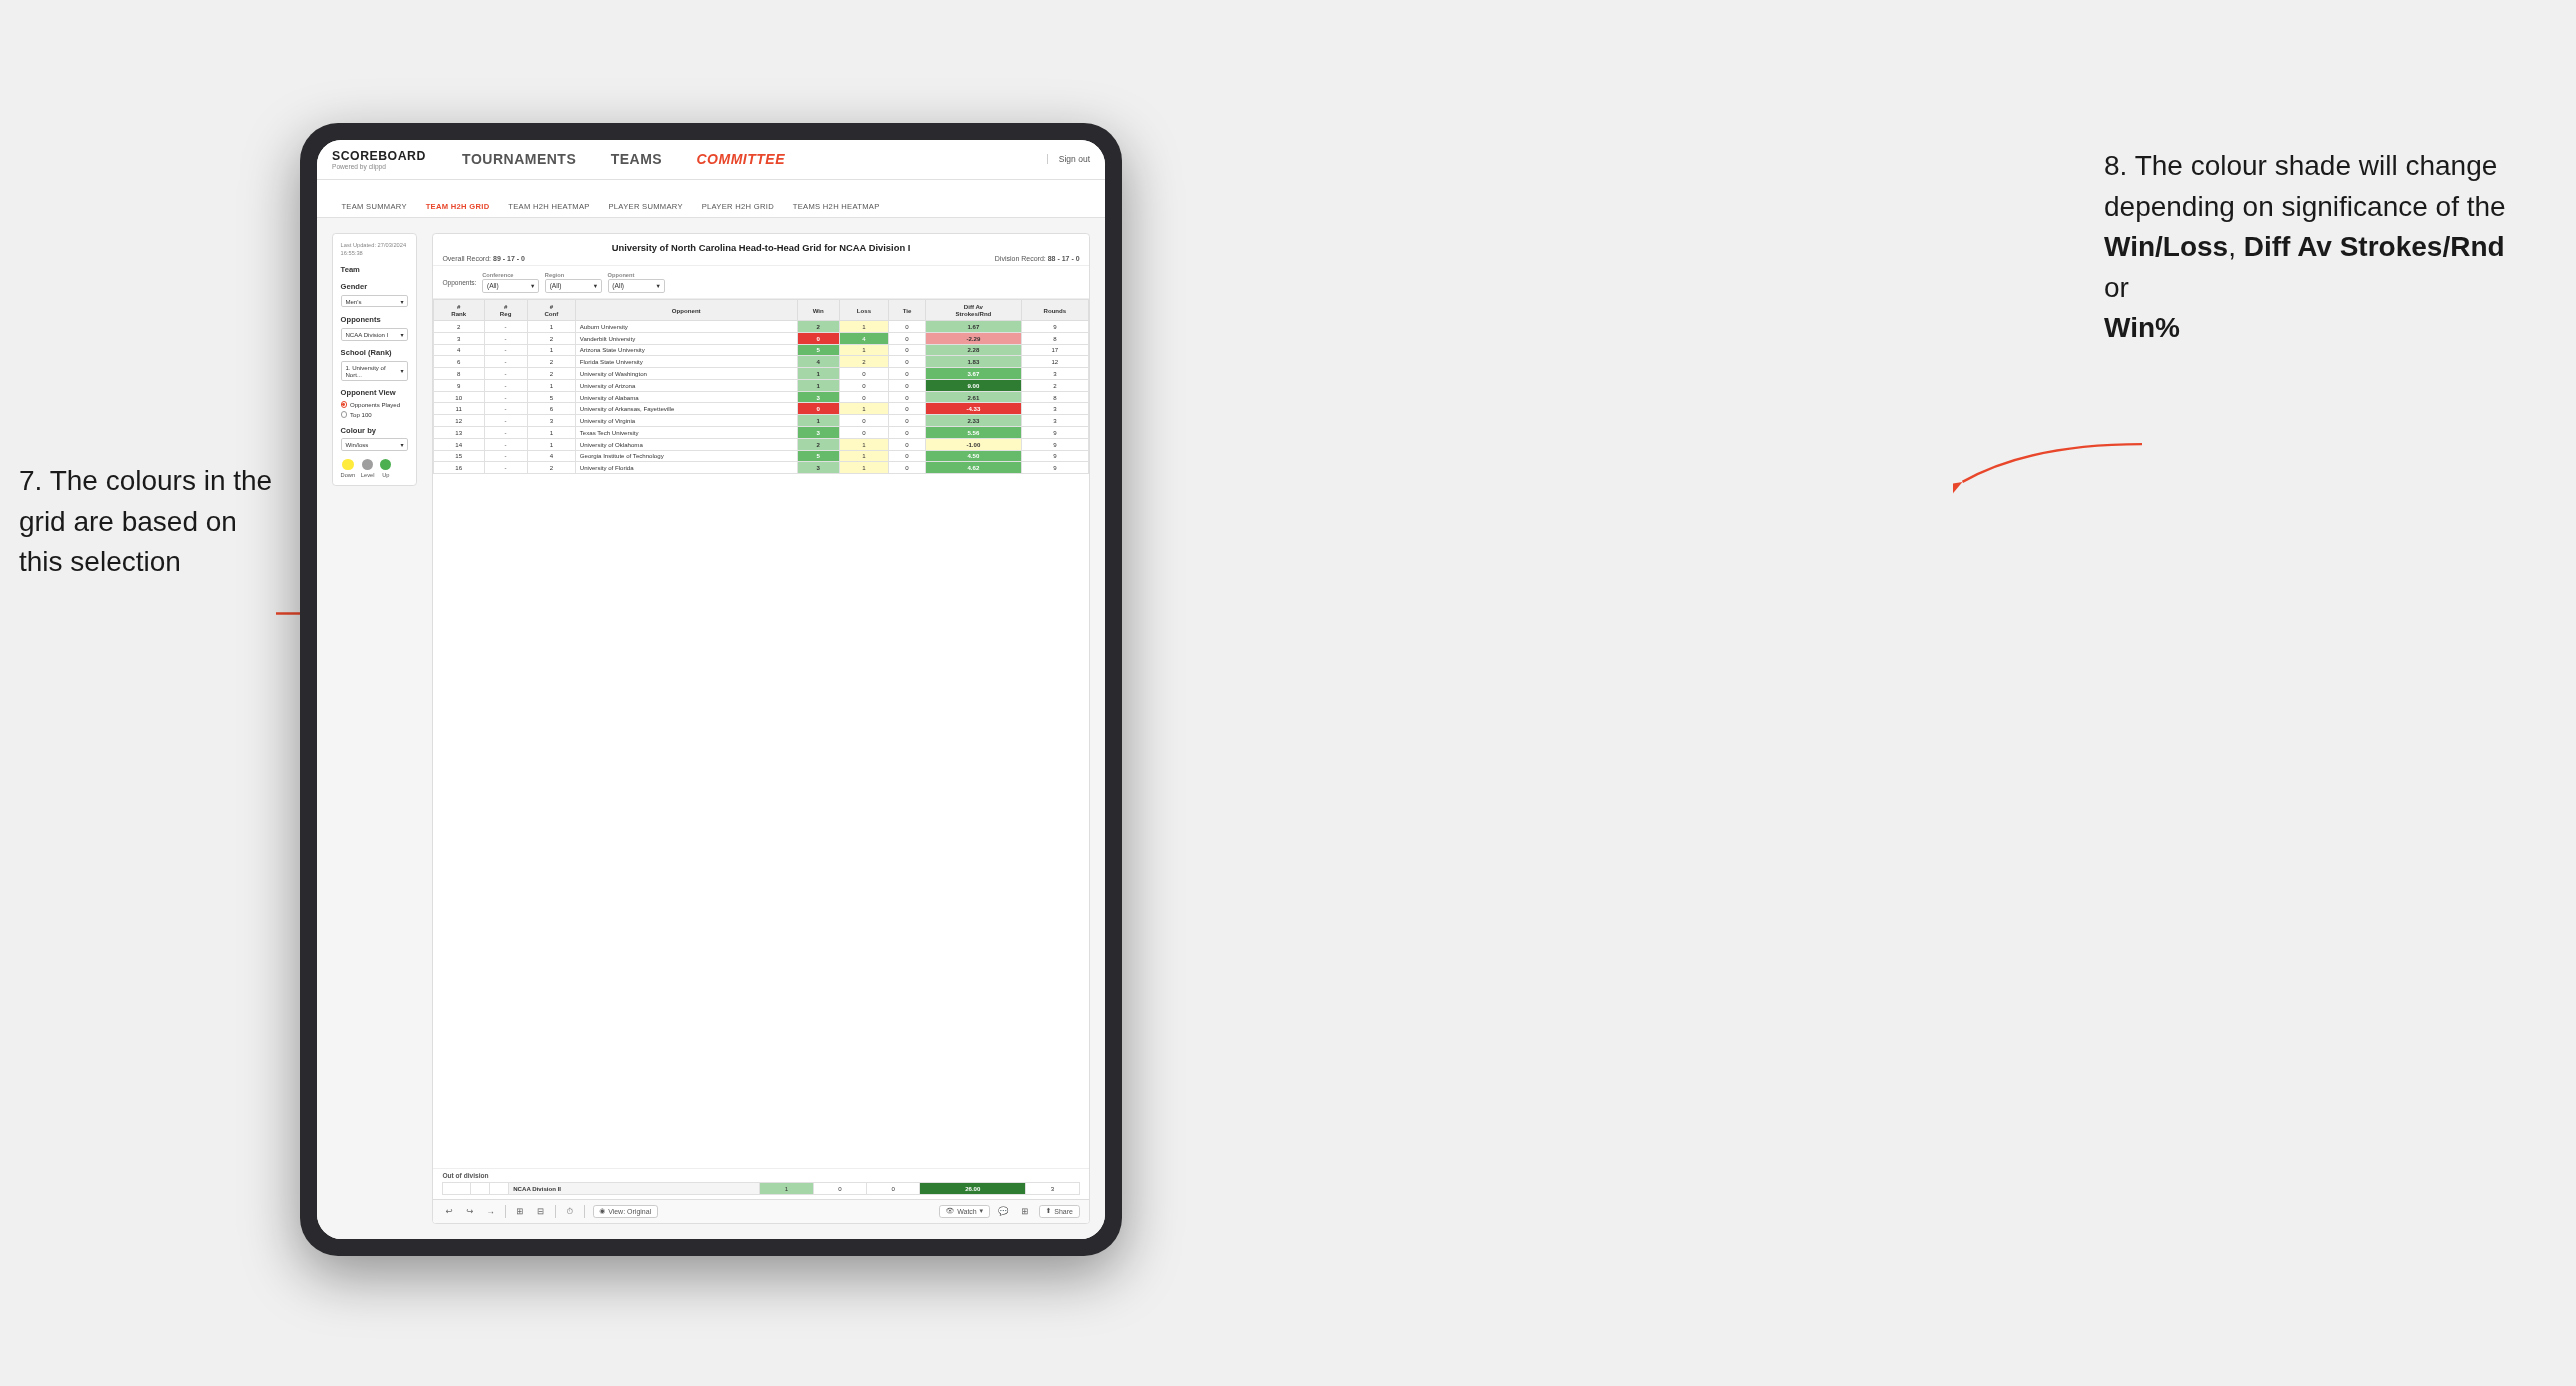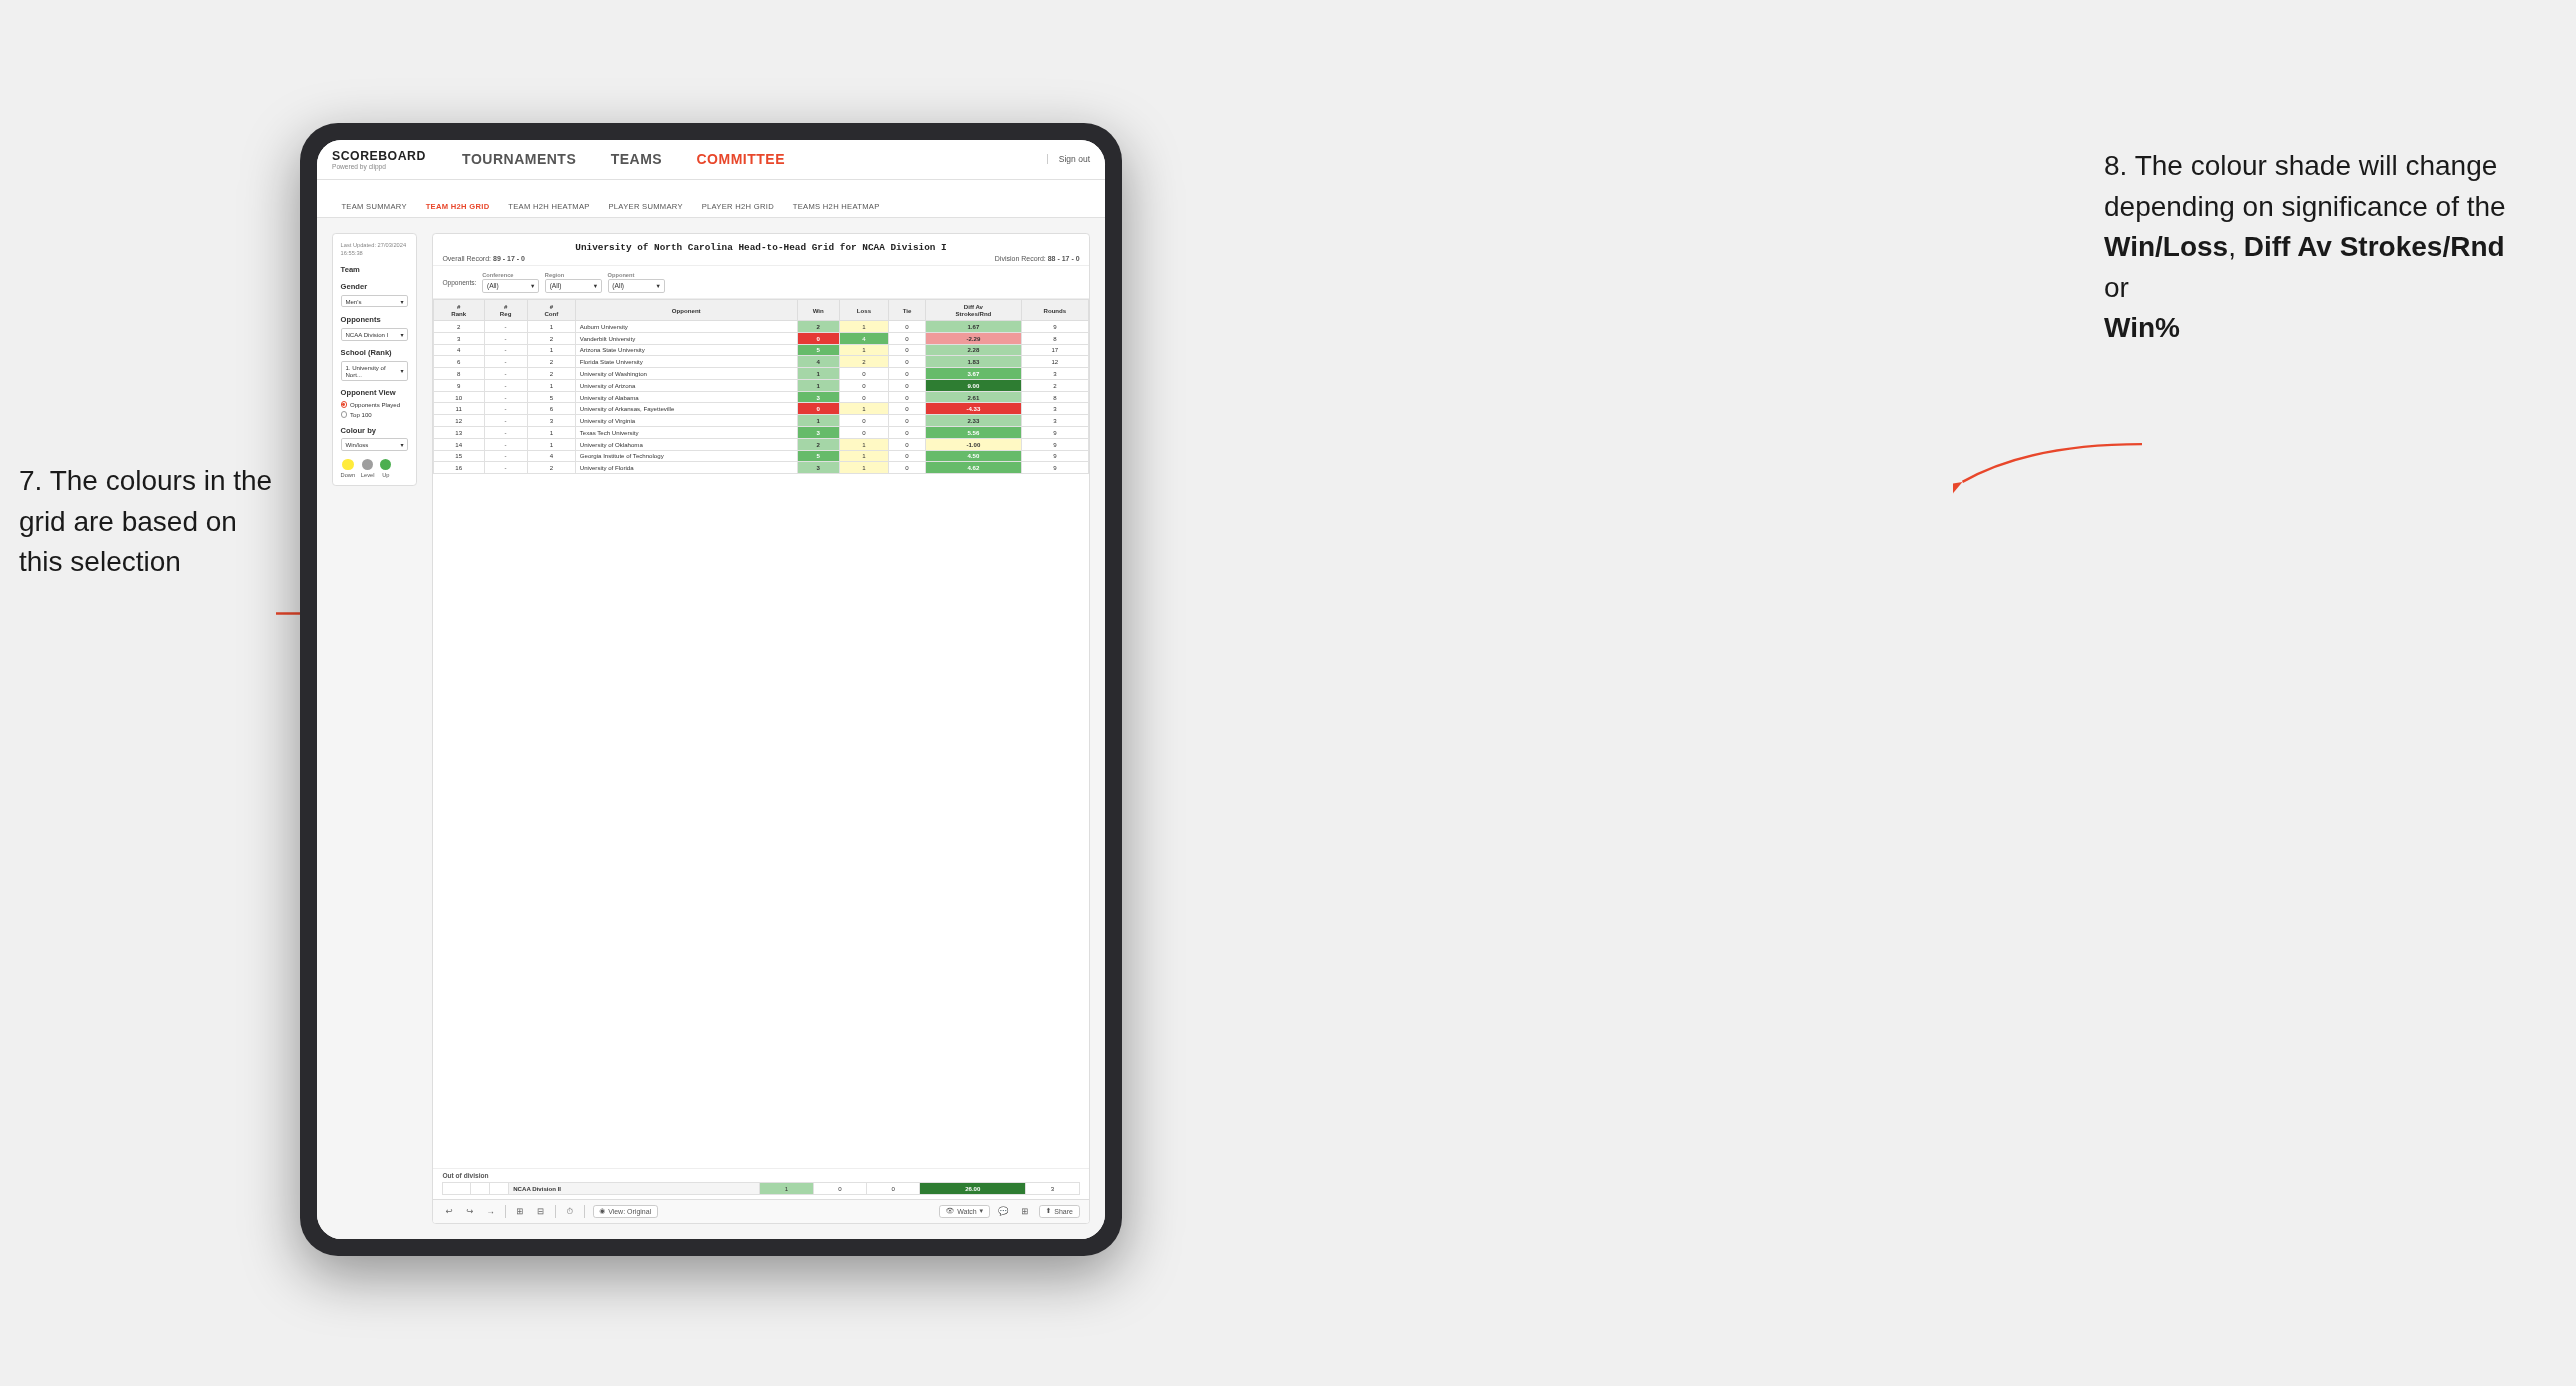--- a/index.html
+++ b/index.html
@@ -68,20 +68,21 @@
       font-size: 14px;
       color: #555;
       font-weight: 600;
       letter-spacing: 0.5px;
       cursor: pointer;
       padding: 3.8px 5.7px;
     }
 
     .nav-item.active {
       color: #e8472b;
+      font-style: italic;
     }
 
     .nav-spacer { flex: 1; }
 
     .sign-out {
       font-size: 8.5px;
       color: #555;
       border-left: 0.9px solid #ccc;
       padding-left: 11.3px;
     }
@@ -250,21 +251,20 @@
     .grid-title-area {
       padding: 7.6px 9.4px 3.8px;
       border-bottom: 0.9px solid #eee;
     }
 
     .grid-main-title {
       font-size: 9.4px;
       font-weight: 700;
       color: #222;
       text-align: center;
-      font-family: Liberation Mono, monospace;
     }
 
     .grid-records {
       display: flex;
       justify-content: space-between;
       font-size: 7px;
       color: #555;
       margin-top: 1.9px;
     }
 

